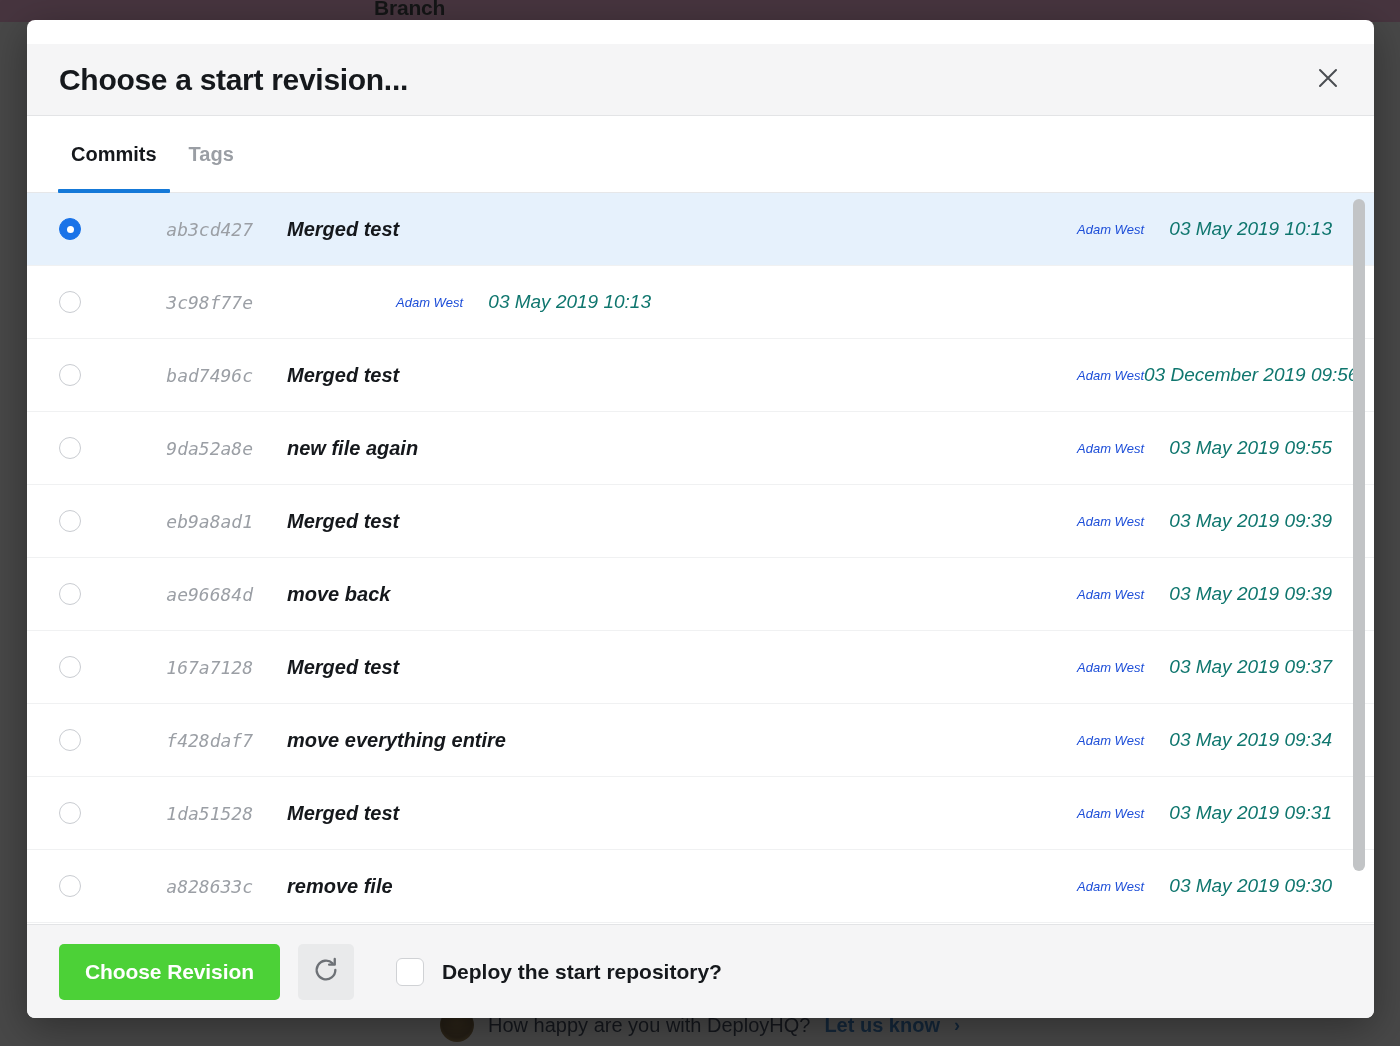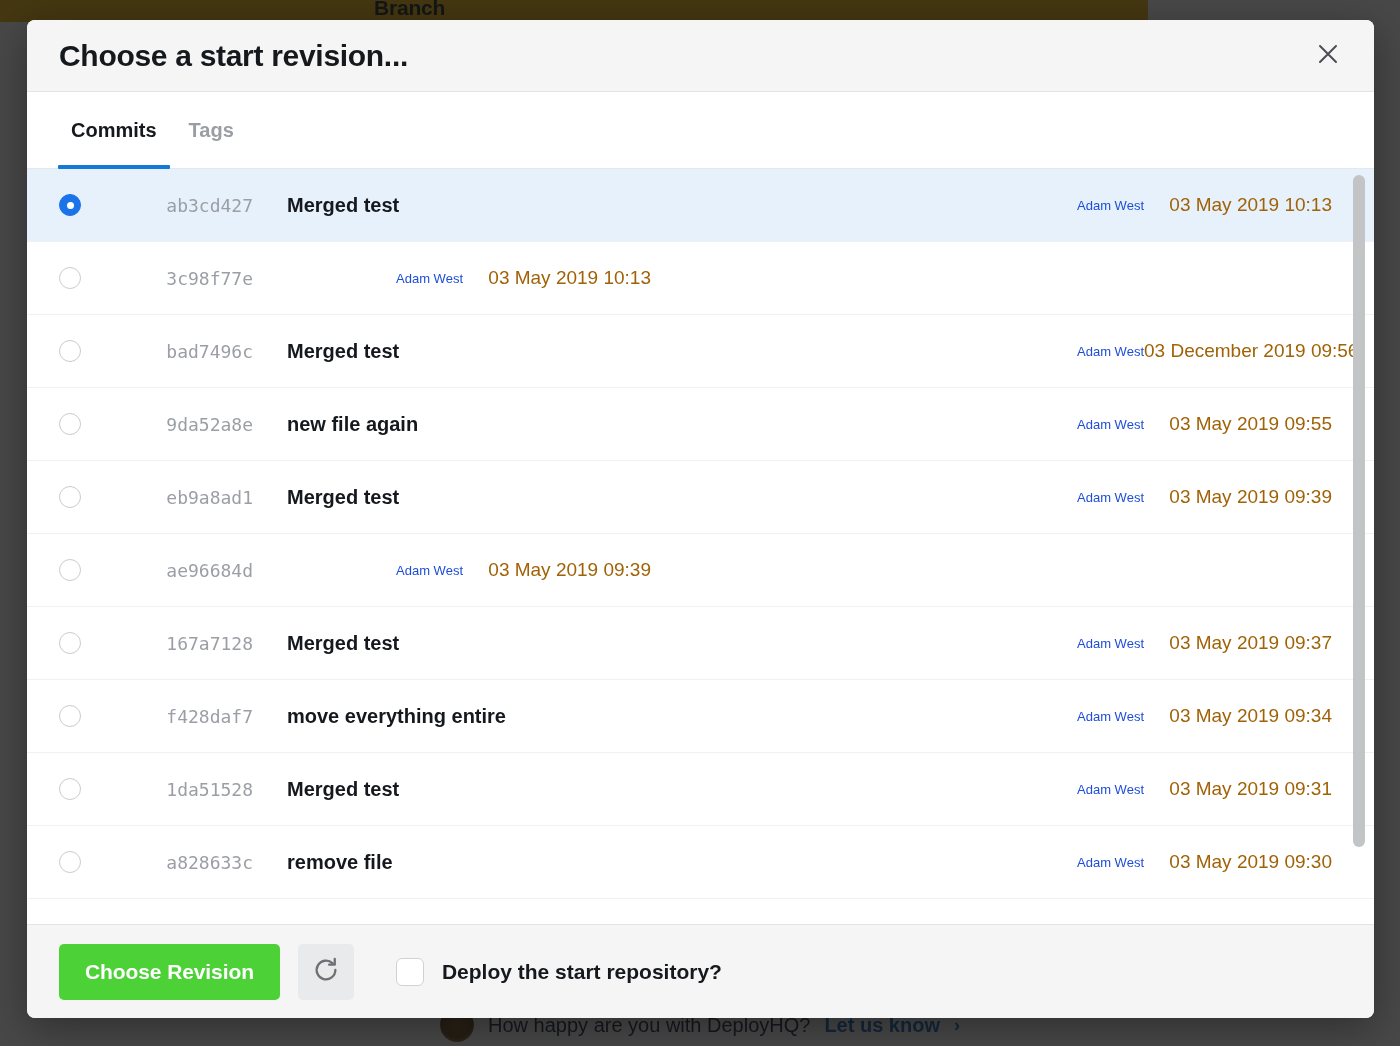--- a/index.html
+++ b/index.html
@@ -13,22 +13,22 @@
 
   
   #page-backdrop {
     position: absolute;
     inset: 0;
     background: #ffffff;
   }
   #bg-top-strip {
     position: absolute;
     left: 0; top: 0;
-    width: 1148px; height: 22px;
-    background: #eab308;
+    width: 1400px; height: 22px;
+    background: #f9a8d4;
   }
   #bg-branch-label {
     position: absolute;
     left: 374px; top: -4px;
     font-size: 21px;
     font-weight: 700;
     color: #16191c;
     letter-spacing: -0.2px;
     white-space: nowrap;
   }
@@ -97,20 +97,21 @@
   
   #modal-header {
     position: relative;
     height: 72px;
     flex: none;
     background: #f5f5f6;
     border-bottom: 1px solid #e3e4e6;
     display: flex;
     align-items: center;
     padding: 0 32px;
+    margin-top: 24px;
   }
   #modal-title {
     font-size: 30px;
     font-weight: 700;
     color: #15181c;
     letter-spacing: -0.3px;
   }
   #modal-close-button {
     position: absolute;
     right: 24px;
@@ -159,20 +160,21 @@
     background: #1579d8;
     border-radius: 1px;
   }
 
   
   #commit-list-wrap {
     position: relative;
     flex: 1 1 auto;
     overflow: hidden;
     background: #ffffff;
+    font-style: italic;
   }
   #commit-list {
     position: absolute;
     inset: 0;
     overflow: hidden;
   }
   .commit-row {
     display: flex;
     align-items: center;
     height: 73px;
@@ -229,21 +231,21 @@
     flex: none;
     font-size: 13px;
     color: #1d4ed8;
     text-align: right;
     white-space: nowrap;
   }
   .commit-date {
     width: 230px;
     flex: none;
     font-size: 19px;
-    color: #a16207;
+    color: #0f766e;
     text-align: right;
     padding-right: 42px;
     white-space: nowrap;
   }
 
   
   #list-scrollbar {
     position: absolute;
     top: 4px;
     right: 9px;
@@ -403,20 +405,21 @@
           <div class="commit-hash">eb9a8ad1</div>
           <div class="commit-message">Merged test</div>
           <div class="commit-author">Adam West</div>
           <div class="commit-date">03 May 2019 09:39</div>
         </div>
         <div class="commit-row">
           <div class="radio-cell">
             <span class="radio"></span>
           </div>
           <div class="commit-hash">ae96684d</div>
+          <div class="commit-message">move back</div>
           <div class="commit-author">Adam West</div>
           <div class="commit-date">03 May 2019 09:39</div>
         </div>
         <div class="commit-row">
           <div class="radio-cell">
             <span class="radio"></span>
           </div>
           <div class="commit-hash">167a7128</div>
           <div class="commit-message">Merged test</div>
           <div class="commit-author">Adam West</div>

